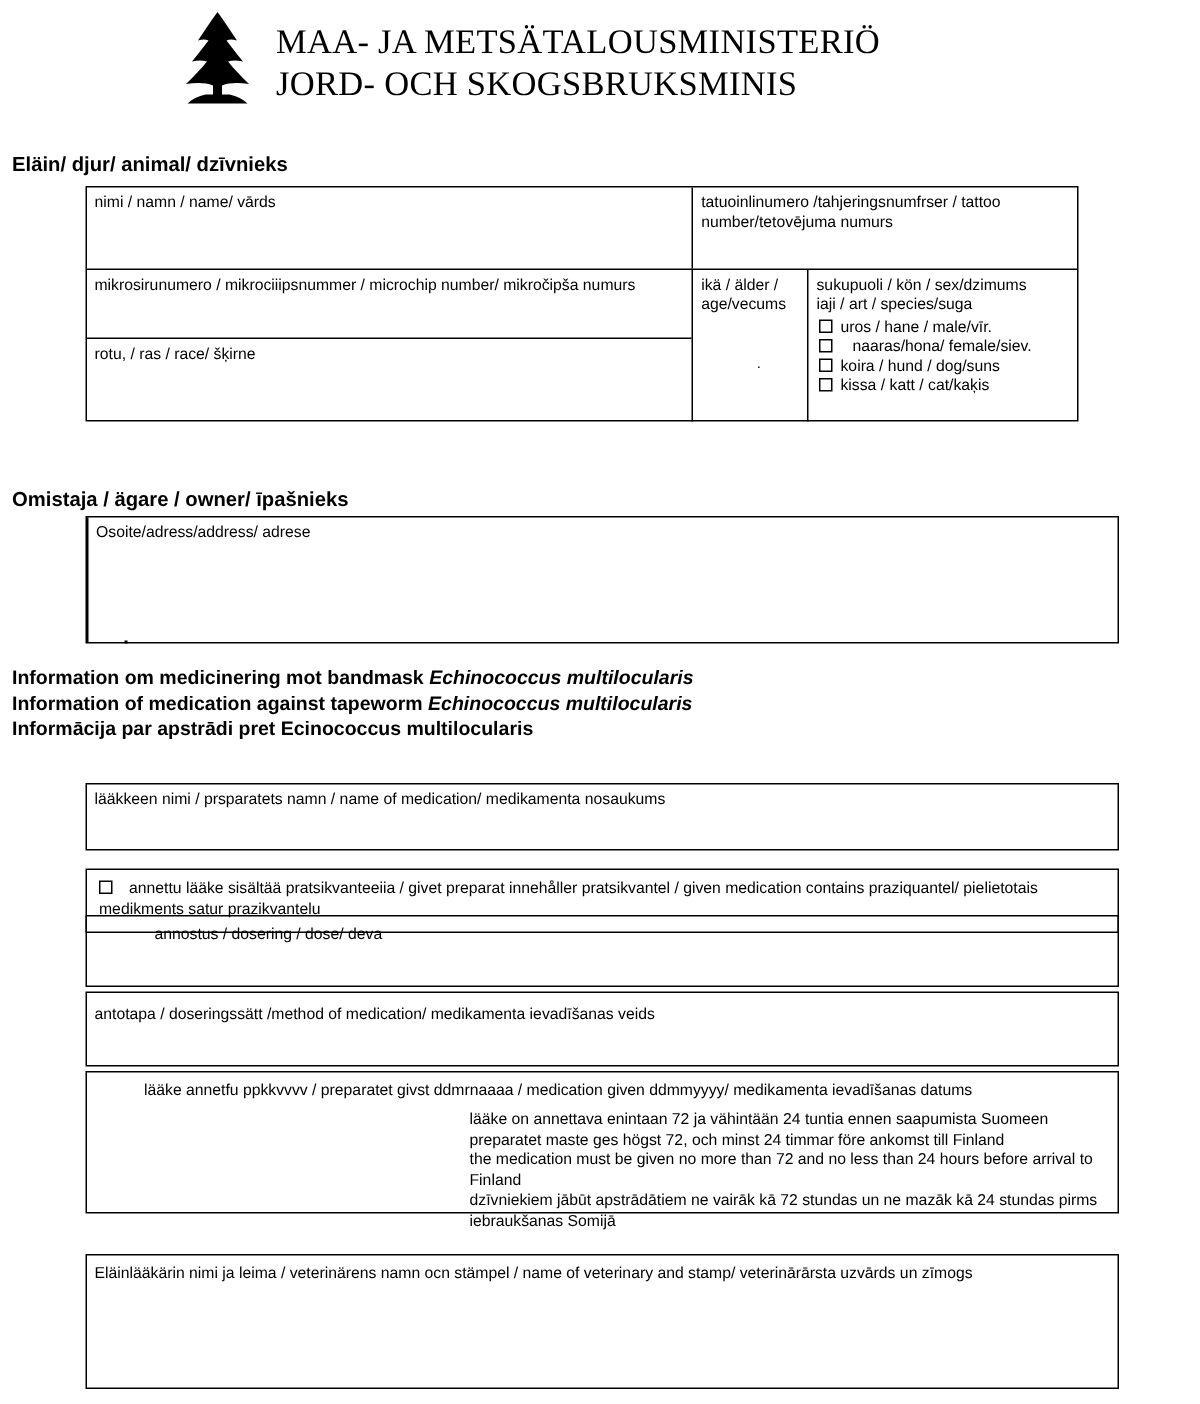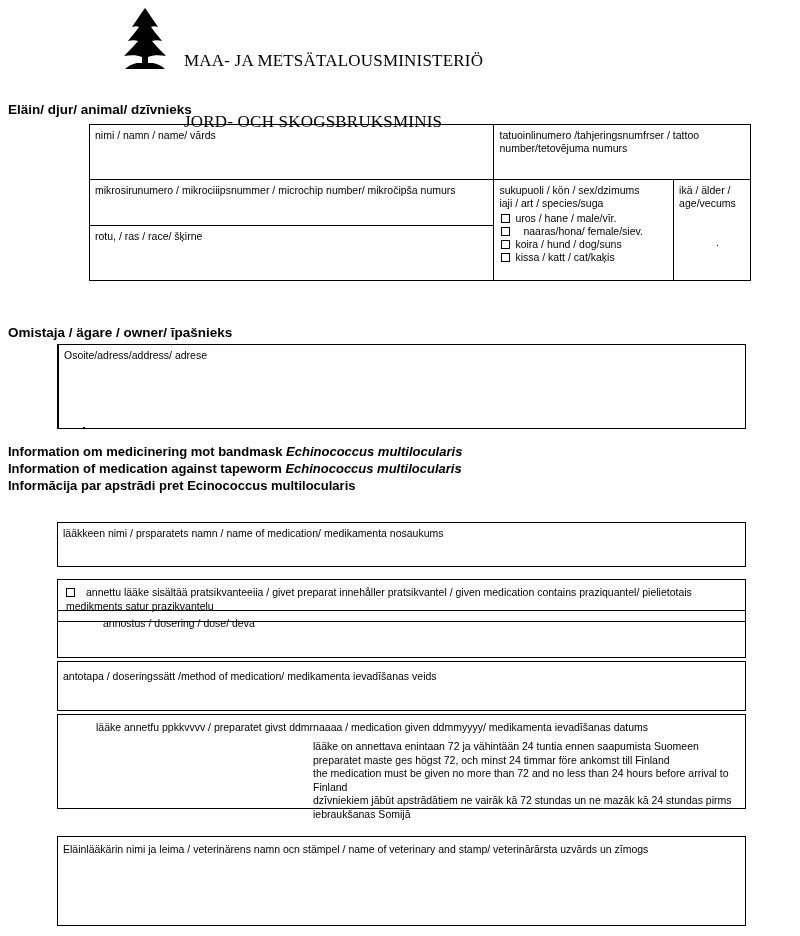--- a/index.html
+++ b/index.html
@@ -35,25 +35,24 @@
     position: relative;
     flex: 0 0 auto;
     margin-right: 12px;
   }
   .crest svg { display: block; }
   .header-titles {
     padding-top: 6px;
   }
   .header-titles div {
     font-family: "Liberation Serif", serif;
-    font-size: 17px;
+    font-size: 23px;
     line-height: 28px;
     letter-spacing: 0.2px;
     white-space: nowrap;
-    margin-top: 33px;
   }
 
   
   .section-title {
     font-size: 13.5px;
     font-weight: bold;
     margin: 0;
     padding: 0;
   }
   .block-title-lines div {
@@ -137,21 +136,21 @@
       </svg>
     </div>
     <div class="header-titles">
       <div>MAA- JA METSÄTALOUSMINISTERIÖ</div>
       <div>JORD- OCH SKOGSBRUKSMINIS</div>
     </div>
   </div>
 
   <div style="position:absolute; left:8px; top:102px;" class="section-title">Eläin/ djur/ animal/ dzīvnieks</div>
 
-  <div class="box" style="position:absolute; left:57px; top:124px; width:662px; height:157px;margin-left:32px;">
+  <div class="box" style="position:absolute; left:57px; top:124px; width:662px; height:157px;">
 
     <div class="row" style="height:54px;">
       <div class="cell" style="width:420px;">
         <span class="cell-label">nimi / namn / name/ vārds</span>
       </div>
       <div class="cell bl" style="width:267px;">
         <span class="cell-label">tatuoinlinumero /tahjeringsnumfrser / tattoo number/tetovējuma numurs</span>
       </div>
     </div>
 
@@ -159,42 +158,42 @@
 
       <div style="width:420px;">
         <div class="cell" style="height:45px;">
           <span class="cell-label">mikrosirunumero / mikrociiipsnummer / microchip number/ mikročipša numurs</span>
         </div>
         <div class="cell bt" style="height:55px;">
           <span class="cell-label">rotu, / ras / race/ šķirne</span>
         </div>
       </div>
 
+      <div class="cell bl" style="width:80px;">
+        <span class="cell-label">ikä / älder / age/vecums</span>
+        <span class="dot" style="left:42px; top:58px;">.</span>
+      </div>
+
       <div class="cell bl" style="width:187px;">
         <span class="cell-label">sukupuoli / kön / sex/dzimums</span>
         <span class="cell-label" style="padding-top:0;">iaji / art / species/suga</span>
         <div style="padding:2px 0 0 7px;">
           <div class="opt">
             <span class="cb"></span><span>uros / hane / male/vīr.</span>
           </div>
           <div class="opt">
             <span class="cb"></span><span class="opt-indent">naaras/hona/ female/siev.</span>
           </div>
           <div class="opt">
             <span class="cb"></span><span>koira / hund / dog/suns</span>
           </div>
           <div class="opt">
             <span class="cb"></span><span>kissa / katt / cat/kaķis</span>
           </div>
         </div>
-      </div>
-
-      <div class="cell bl" style="width:80px;">
-        <span class="cell-label">ikä / älder / age/vecums</span>
-        <span class="dot" style="left:42px; top:58px;">.</span>
       </div>
     </div>
   </div>
 
   <div style="position:absolute; left:8px; top:325px;" class="section-title">Omistaja / ägare / owner/ īpašnieks</div>
 
   <div class="box" style="position:absolute; left:57px; top:344px; width:689px; height:85px;">
     <div class="row" style="height:83px;">
       <div class="cell bl" style="width:267px;">
         <span class="cell-label">Osoite/adress/address/ adrese</span>

